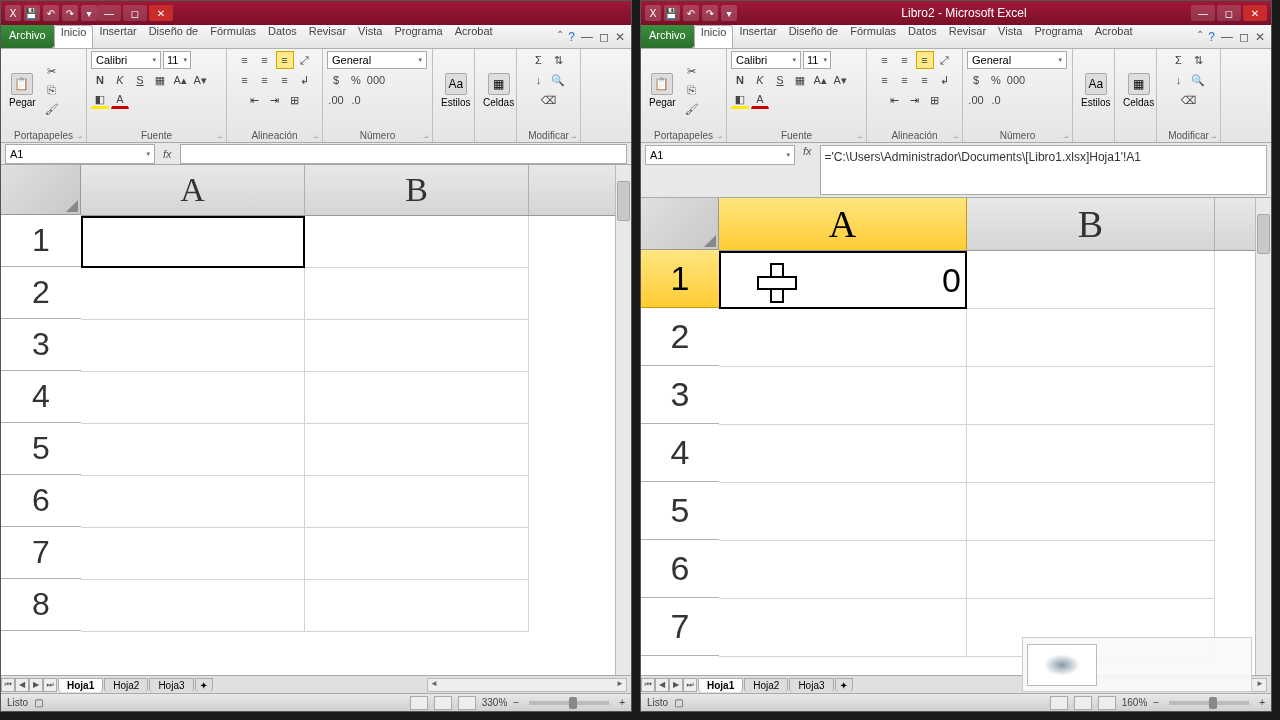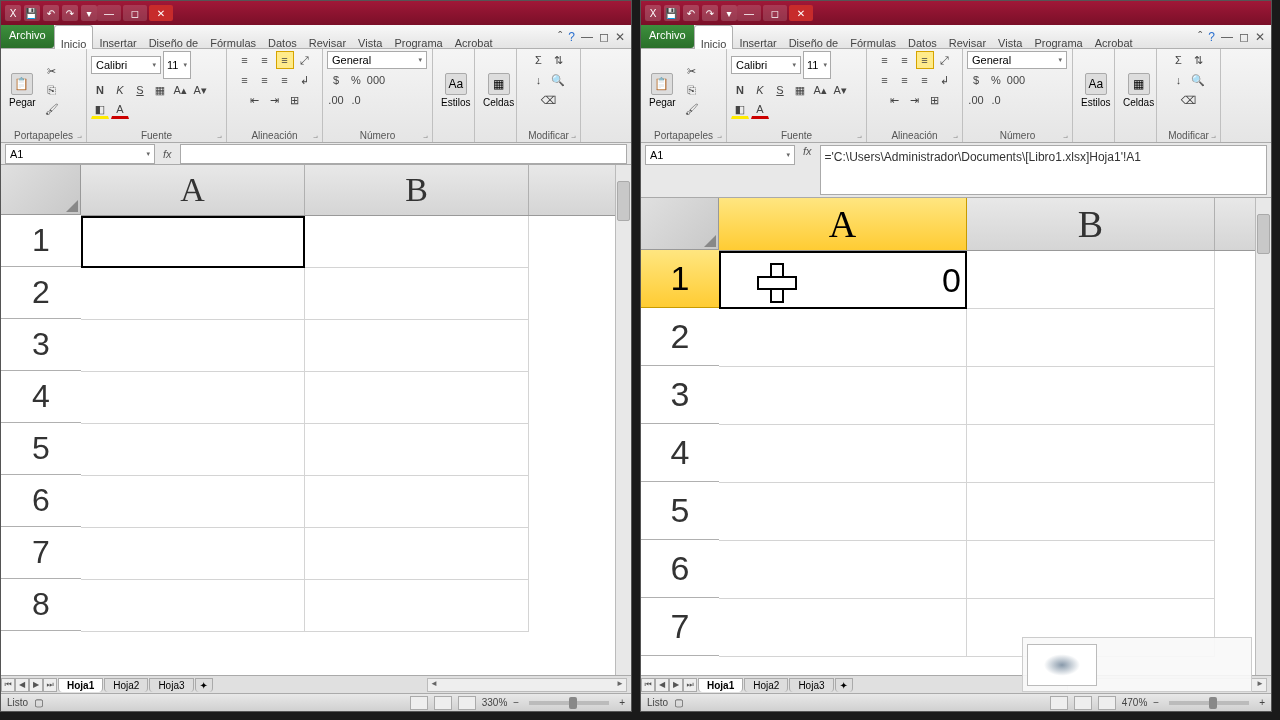--- a/index.html
+++ b/index.html
@@ -11,41 +11,41 @@
 
 .titlebar { height: 24px; background: linear-gradient(#a01838, #7a0f28); display: flex; align-items: center; padding: 0 4px; color: #fff; font-size: 12px; }
 .titlebar .qat { display: flex; gap: 3px; align-items: center; }
 .qat-icon { width: 16px; height: 16px; background: rgba(255,255,255,0.18); border-radius: 2px; display: flex; align-items: center; justify-content: center; font-size: 10px; color: #fff; }
 .titlebar .title { flex: 1; text-align: center; font-size: 12px; }
 .titlebar .winbtns { display: flex; gap: 2px; }
 .winbtn { width: 24px; height: 16px; background: rgba(255,255,255,0.15); border-radius: 2px; display: flex; align-items: center; justify-content: center; font-size: 10px; color: #fff; }
 .winbtn.close { background: #c72b2b; }
 
 .ribbon-tabs { height: 24px; background: linear-gradient(#f8f8f8,#e4e4e4); display: flex; border-bottom: 1px solid #b0b0b0; font-size: 11px; }
-.rtab { padding: 12px 6px; color: #444; cursor: pointer; border-right: 0; }
+.rtab { padding: 0 6px; color: #444; cursor: pointer; border-right: 0; }
 .rtab.archivo { background: linear-gradient(#3d8f3d,#2a6f2a); color: #fff; border-radius: 0 0 3px 0; padding: 4px 8px; }
 .rtab.active { background: #fff; border: 1px solid #b0b0b0; border-bottom: none; border-top-left-radius: 3px; border-top-right-radius: 3px; }
 .rtab-spacer { flex: 1; }
 .rtab-right { display: flex; align-items: center; gap: 6px; padding-right: 6px; color: #555; font-size: 12px; }
 
 .ribbon-body { height: 94px; background: linear-gradient(#f5f5f5,#e5e5e5); border-bottom: 1px solid #aaa; display: flex; font-size: 10px; }
 .rgroup { border-right: 1px solid #c0c0c0; display: flex; flex-direction: column; padding: 2px 4px 0; }
 .rgroup-content { flex: 1; display: flex; align-items: center; gap: 3px; }
 .rgroup-label { text-align: center; font-size: 10px; color: #555; padding: 1px 0; position: relative; }
 .rgroup-label::after { content: "⌐"; position: absolute; right: 0; bottom: 0; font-size: 8px; color: #888; transform: rotate(180deg); }
 
 .btn-big { display: flex; flex-direction: column; align-items: center; gap: 2px; padding: 2px 4px; }
 .btn-big .icn { width: 22px; height: 22px; background: #ddd; border: 1px solid #aaa; border-radius: 2px; display:flex;align-items:center;justify-content:center;font-size:12px;}
 .btn-sm { width: 18px; height: 18px; border: 1px solid transparent; display: flex; align-items: center; justify-content: center; font-size: 11px; color: #444; }
 .btn-sm.hl { background: #ffeb8a; border-color: #d6a400; }
 .col-stack { display: flex; flex-direction: column; gap: 1px; }
 
 .font-row { display: flex; gap: 2px; align-items: center; }
 .font-name { width: 70px; height: 18px; border: 1px solid #aaa; background: #fff; font-size: 11px; padding: 0 4px; display: flex; align-items: center; justify-content: space-between; }
-.font-size { width: 28px; height: 28px; border: 1px solid #aaa; background: #fff; font-size: 11px; padding: 0 3px; display: flex; align-items: center; justify-content: space-between; }
+.font-size { width: 28px; height: 18px; border: 1px solid #aaa; background: #fff; font-size: 11px; padding: 0 3px; display: flex; align-items: center; justify-content: space-between; }
 .drop-ar { font-size: 7px; color: #666; }
 
 .num-format { width: 100px; height: 18px; border: 1px solid #aaa; background: #fff; font-size: 11px; padding: 0 4px; display: flex; align-items: center; justify-content: space-between; }
 
 .namebox-row { height: 22px; background: #e8e8e8; border-bottom: 1px solid #aaa; display: flex; align-items: center; font-size: 11px; }
 .namebox { width: 150px; height: 20px; border: 1px solid #aaa; background: #fff; margin-left: 4px; display: flex; align-items: center; justify-content: space-between; padding: 0 4px; }
 .fx-label { padding: 0 8px; font-style: italic; color: #555; }
 .formula-bar { flex: 1; background: #fff; height: 20px; border: 1px solid #aaa; margin-right: 4px; padding: 0 4px; display: flex; align-items: center; font-size: 12px; color: #333; }
 .formula-bar.multi { height: auto; min-height: 50px; align-items: flex-start; padding: 3px 4px; line-height: 1.4; word-break: break-all; }
 
@@ -344,20 +344,21 @@
 
 <div class="window win-right">
   <div class="titlebar">
     <div class="qat">
       <span class="qat-icon">X</span>
       <span class="qat-icon">💾</span>
       <span class="qat-icon">↶</span>
       <span class="qat-icon">↷</span>
       <span class="qat-icon">▾</span>
     </div>
+    <div class="title">Libro2 - Microsoft Excel</div>
     <div class="winbtns">
       <div class="winbtn">—</div>
       <div class="winbtn">◻</div>
       <div class="winbtn close">✕</div>
     </div>
   </div>
 
   <div class="ribbon-tabs">
     <div class="rtab archivo">Archivo</div>
     <div class="rtab active">Inicio</div>
@@ -566,21 +567,21 @@
     <div class="hscroll"></div>
   </div>
 
   <div class="statusbar">
     <span>Listo</span>
     <span>▢</span>
     <div class="sp"></div>
     <div class="view-btn"></div>
     <div class="view-btn"></div>
     <div class="view-btn"></div>
-    <span>470%</span>
+    <span>160%</span>
     <span>−</span>
     <div class="zoom-slider"></div>
     <span>+</span>
   </div>
 </div>
 
 <div class="watermark">
   <div class="eye"></div>
 </div>
 

